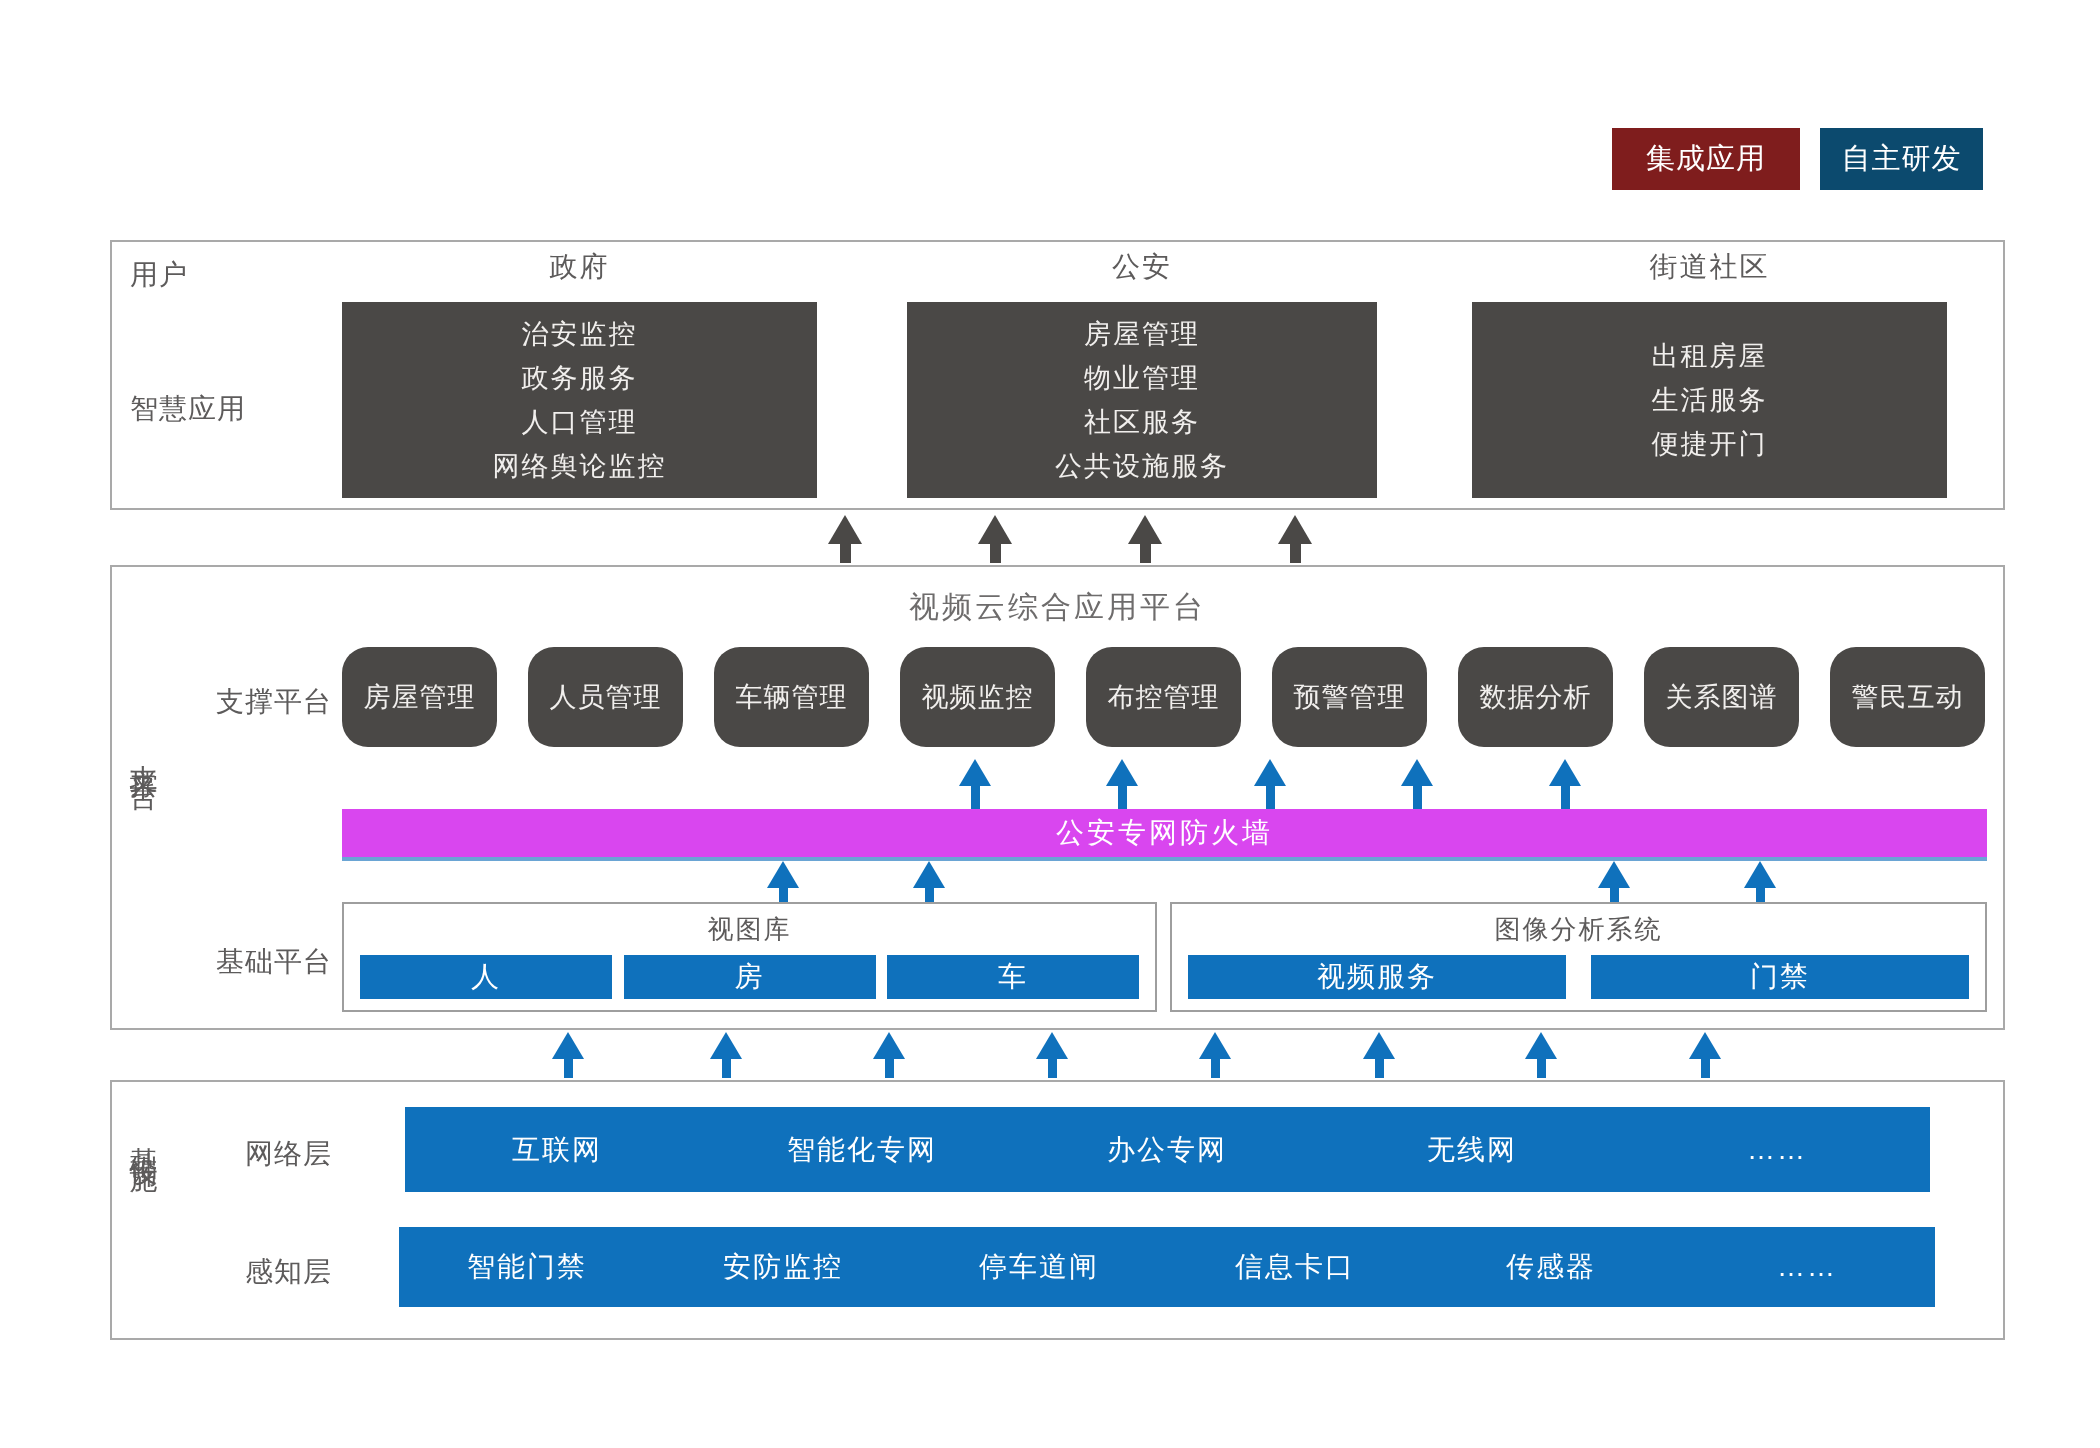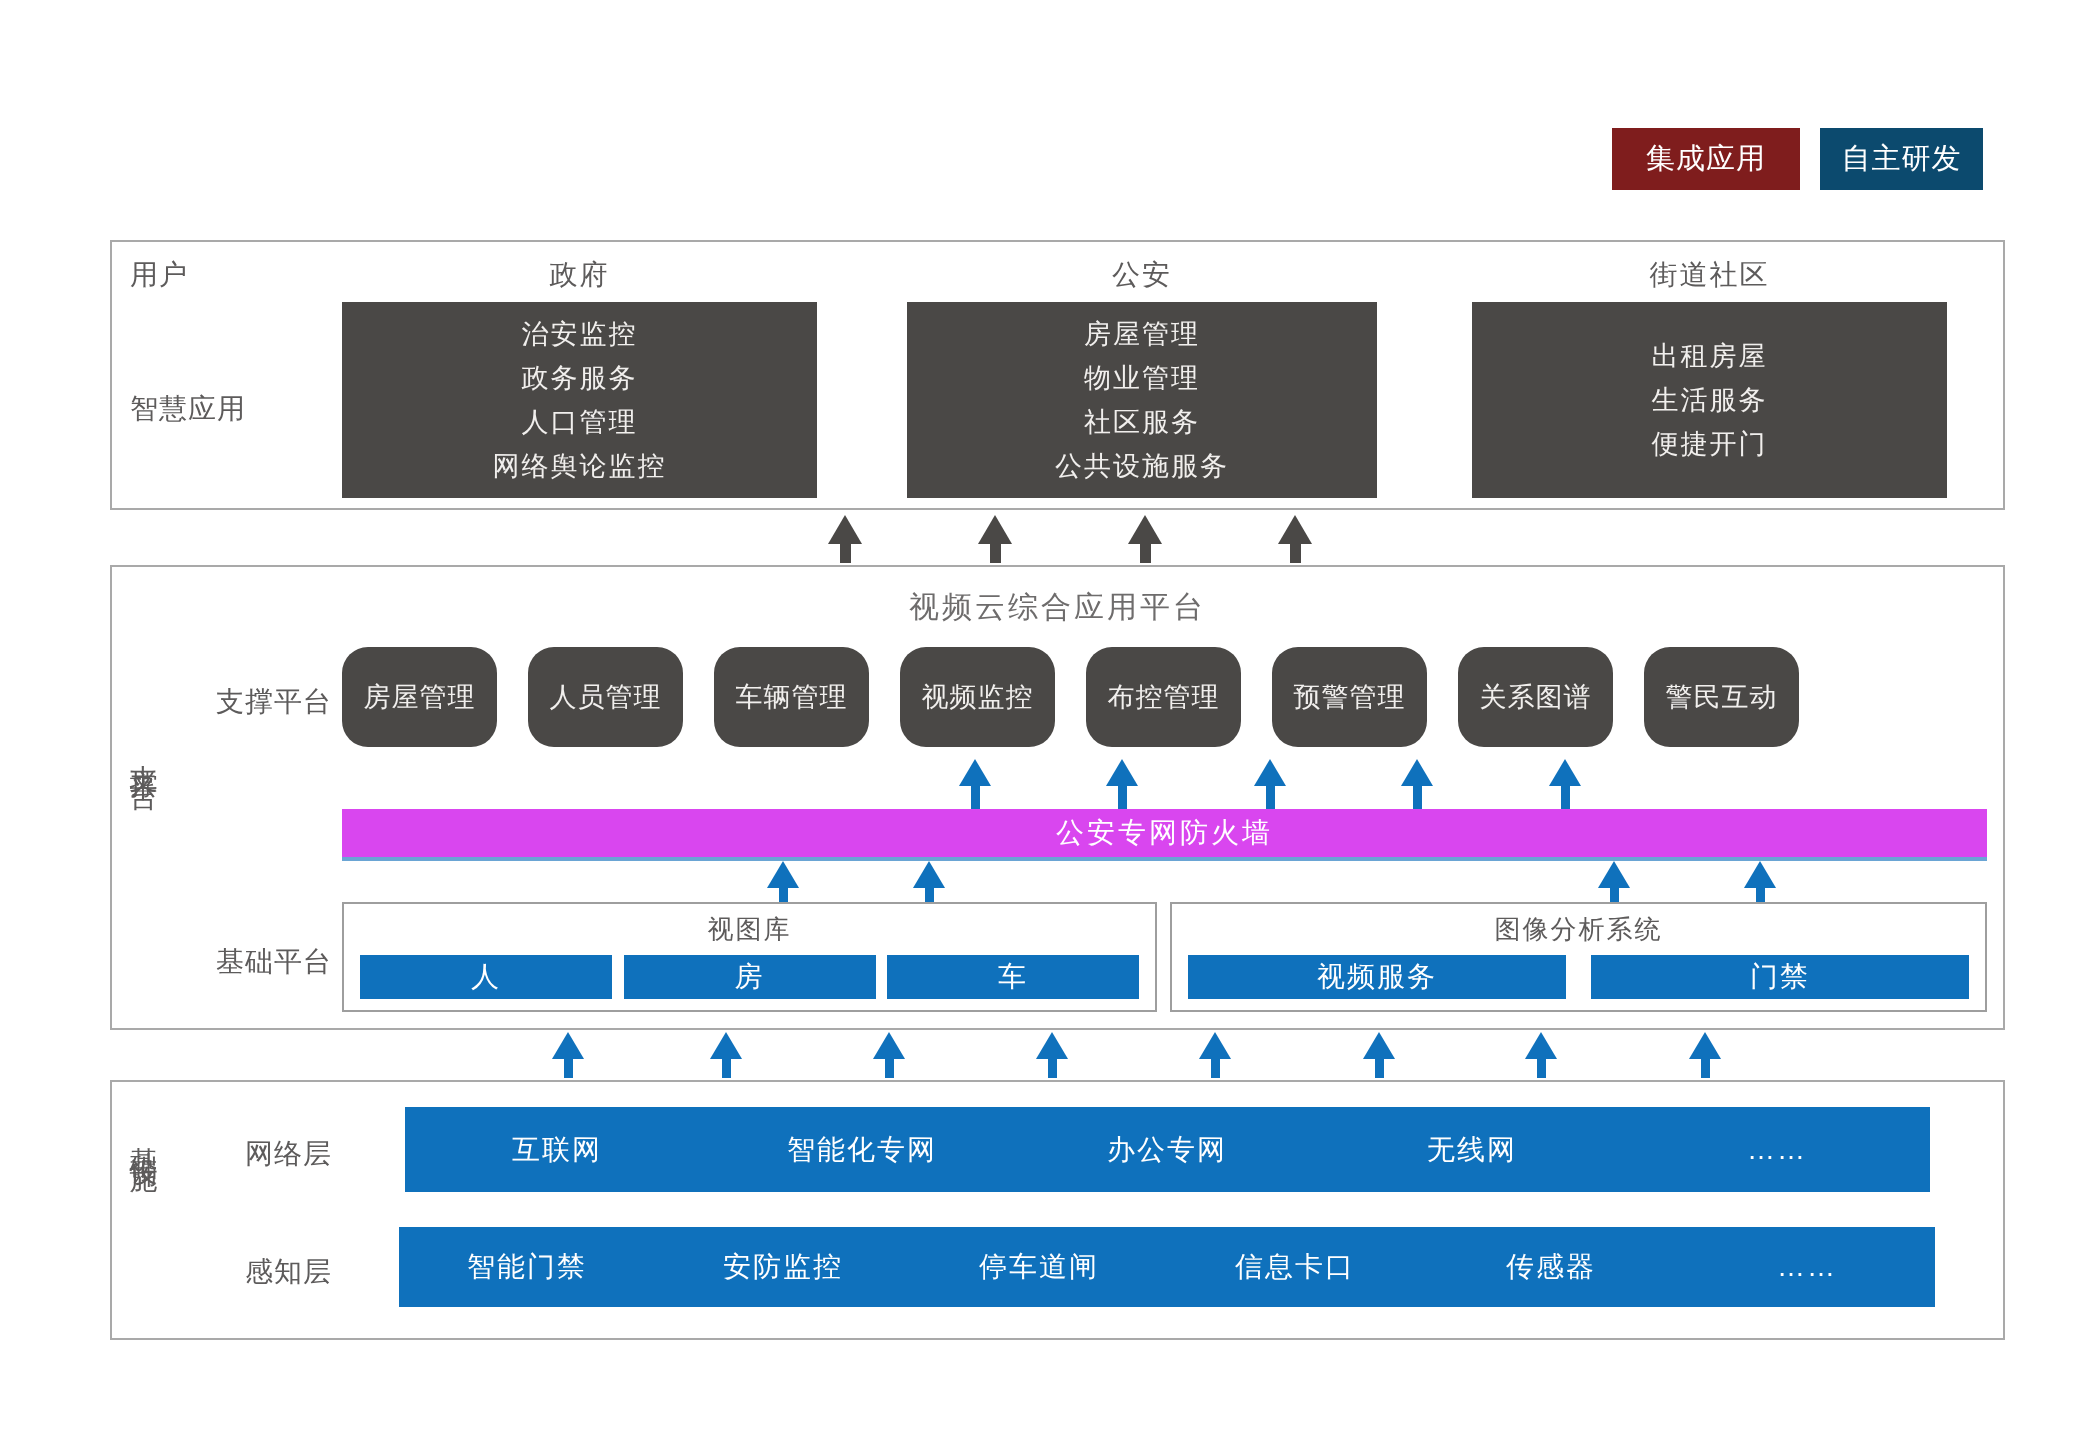--- a/index.html
+++ b/index.html
@@ -18,21 +18,21 @@
   .sec{position:absolute;left:110px;width:1895px;border:2px solid #a9a9a9;box-sizing:border-box;background:#fff;}
   .sec-user{top:240px;height:270px;}
   .sec-platform{top:565px;height:465px;}
   .sec-infra{top:1080px;height:260px;}
   .lbl{position:absolute;color:#5d5b5b;font-size:28px;letter-spacing:1px;}
   .vlabel{
     position:absolute;color:#5d5b5b;font-size:28px;letter-spacing:6px;
     writing-mode:vertical-rl;text-orientation:upright;
   }
   
-  .col-header{position:absolute;top:14px;text-align:center;color:#5d5b5b;font-size:28px;letter-spacing:2px;}
+  .col-header{position:absolute;top:6px;text-align:center;color:#5d5b5b;font-size:28px;letter-spacing:2px;}
   .ch-0{left:230px;width:475px;}
   .ch-1{left:795px;width:470px;}
   .ch-2{left:1360px;width:475px;}
   .dark-box{
     position:absolute;top:60px;height:196px;background:#4a4846;
     display:flex;flex-direction:column;align-items:center;justify-content:center;
     color:#f1efed;font-size:27px;letter-spacing:2px;
   }
   .db-0{left:230px;width:475px;}
   .db-1{left:795px;width:470px;}
@@ -144,20 +144,21 @@
 
     <div class="row-label" style="top:116px;">支撑平台</div>
     <div class="support-row">
 
     <div class="support-box">房屋管理</div>
         <div class="support-box">人员管理</div>
         <div class="support-box">车辆管理</div>
         <div class="support-box">视频监控</div>
         <div class="support-box">布控管理</div>
         <div class="support-box">预警管理</div>
+        <div class="support-box">数据分析</div>
         <div class="support-box">关系图谱</div>
         <div class="support-box">警民互动</div>
       </div>
 
     <div class="arr arr-blue" style="left:847px;top:192px;height:50px;">
         <div class="head"></div>
         <div class="stem"></div>
       </div>
     <div class="arr arr-blue" style="left:994px;top:192px;height:50px;">
         <div class="head"></div>

